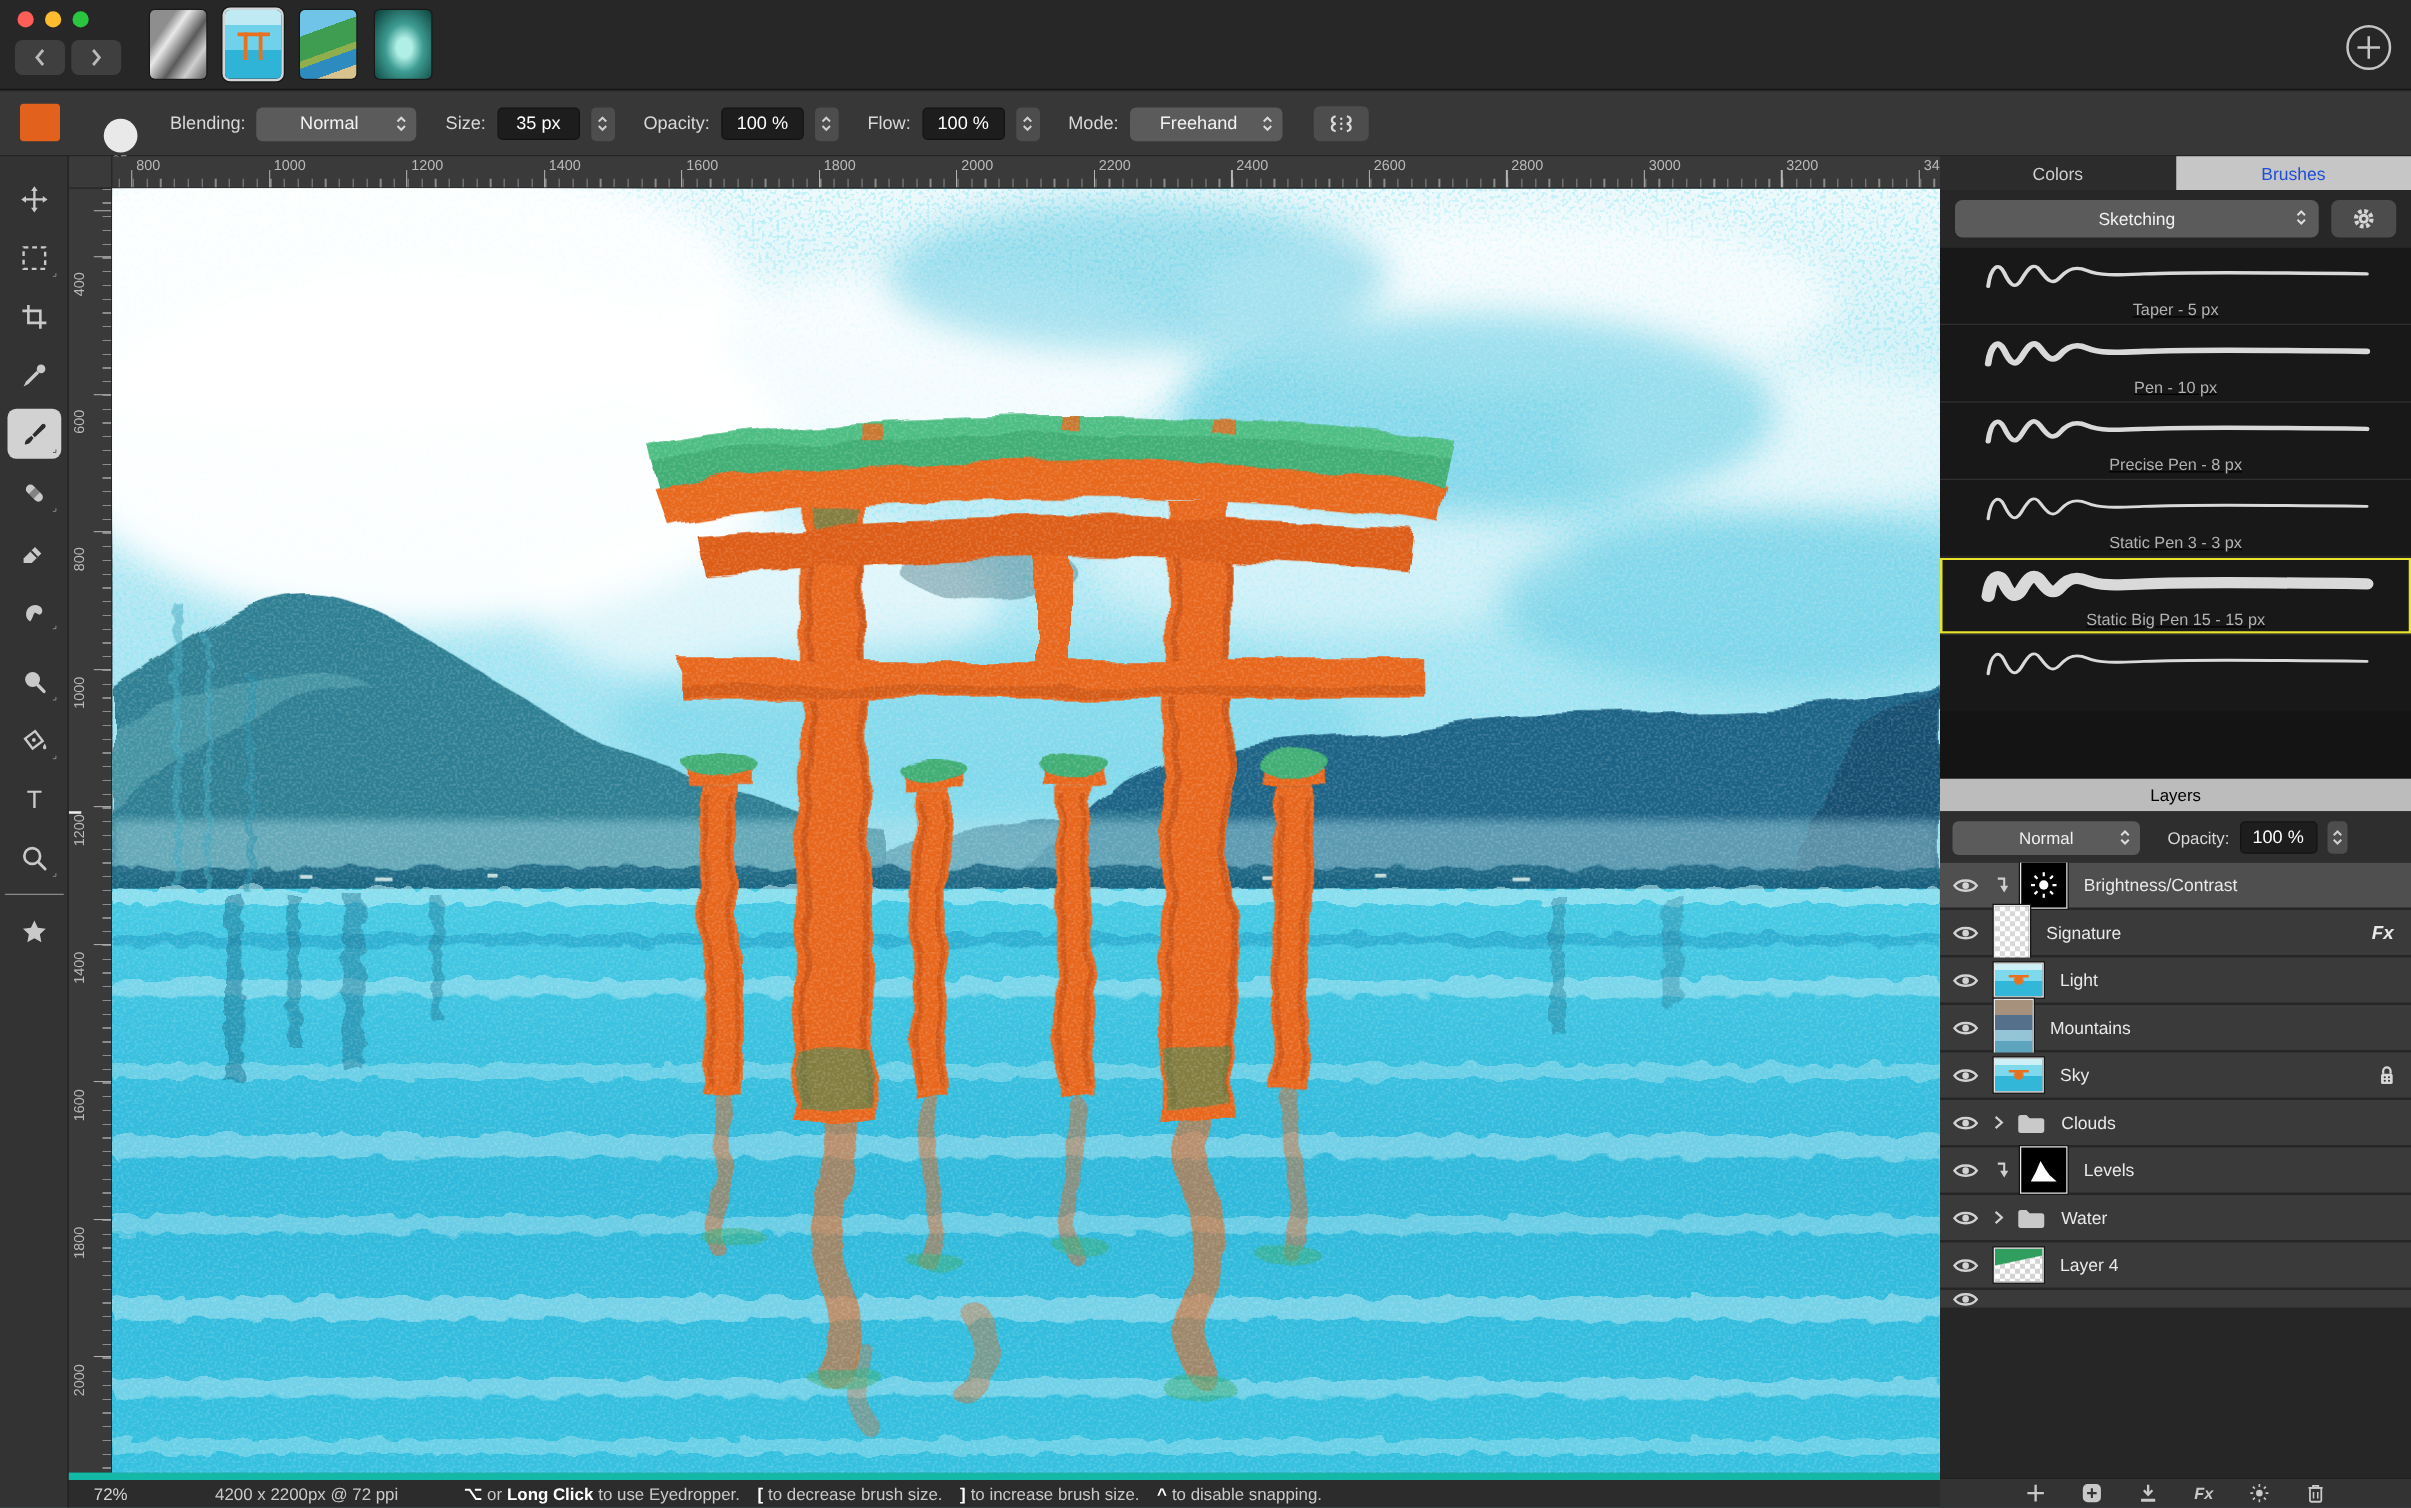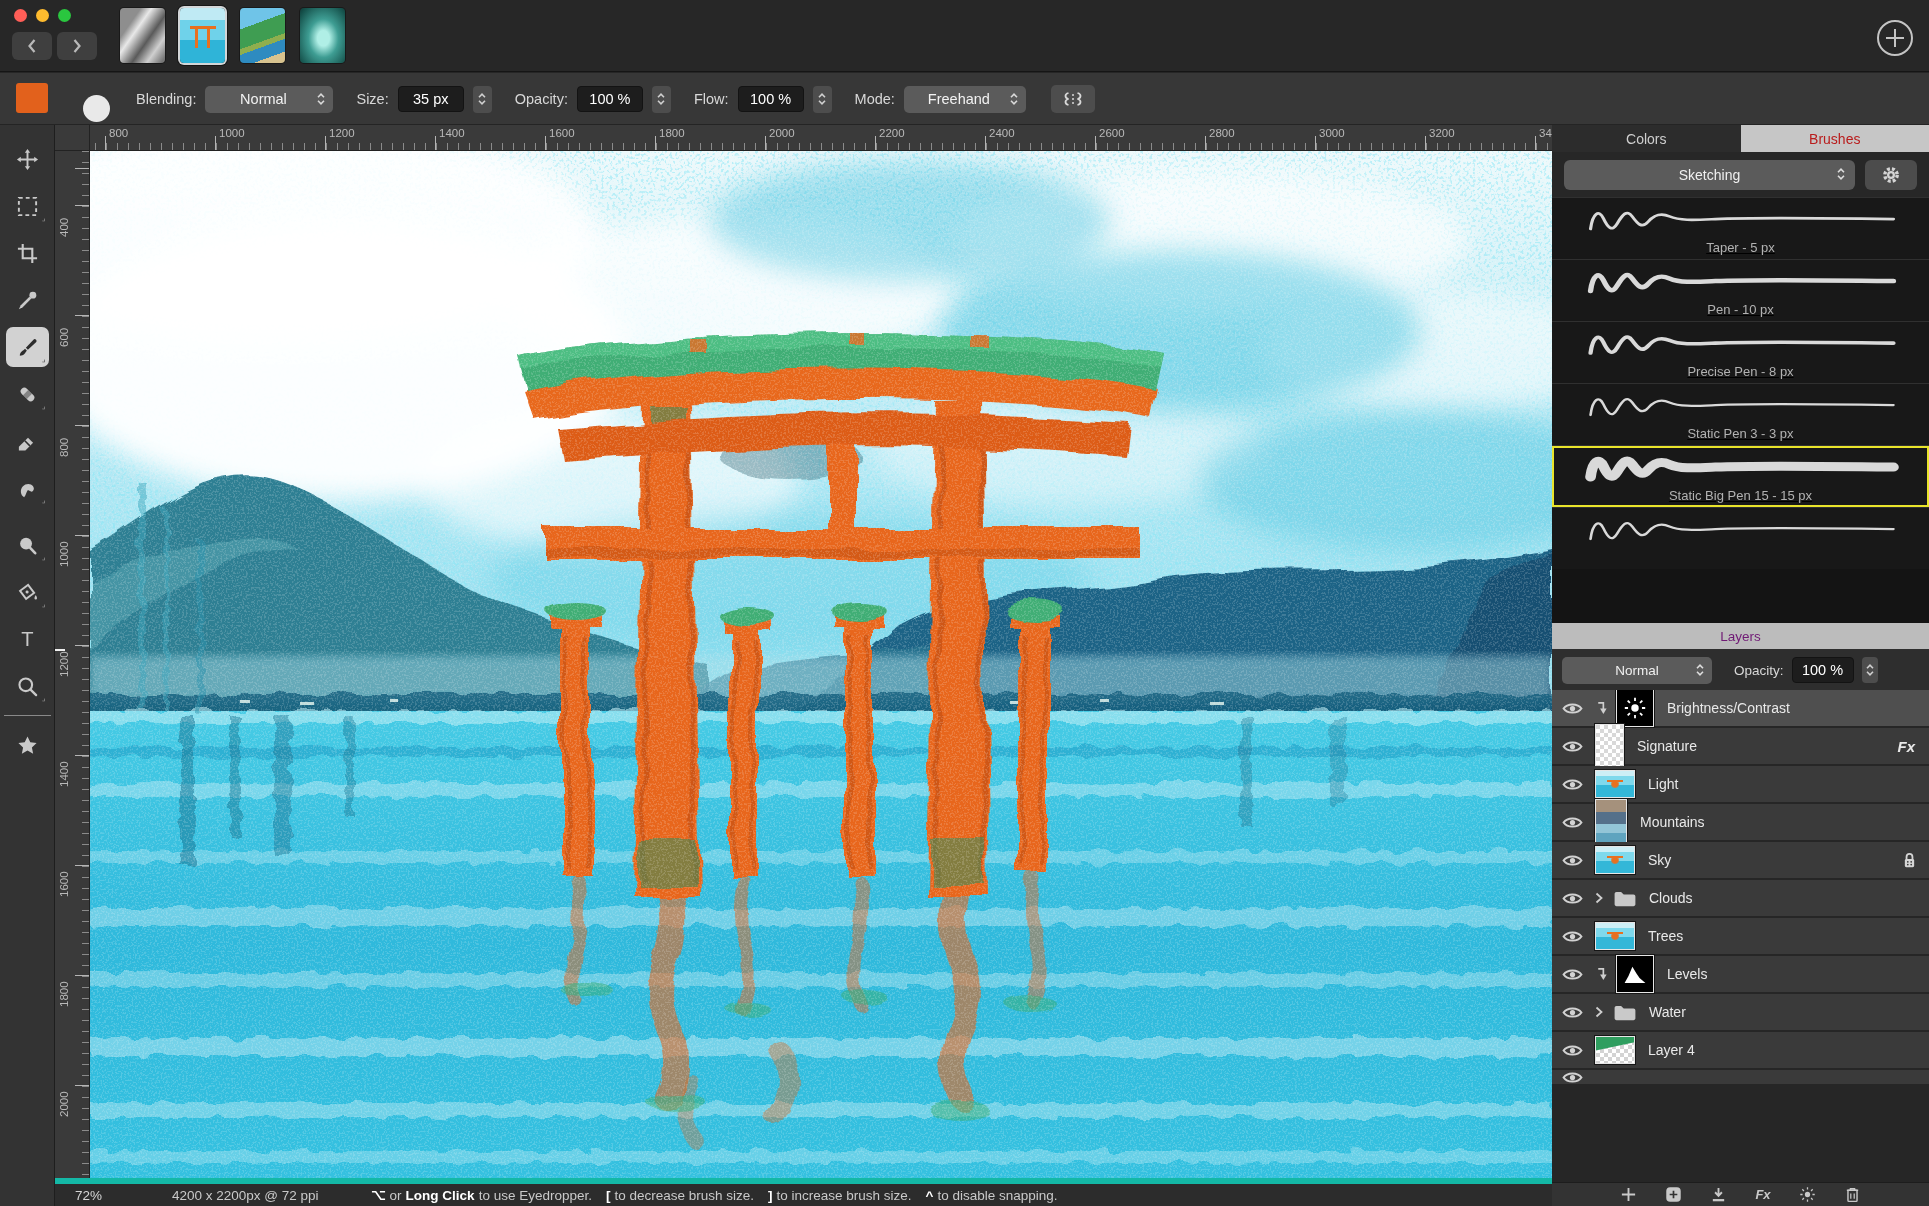--- a/index.html
+++ b/index.html
@@ -76,31 +76,31 @@
   #statusbar b{color:#fff;}
   #sb-zoom{margin-left:20px;color:#d6d6d6;}
   #sb-dims{margin-left:70px;}
   .sb-hint{display:flex;align-items:center;gap:4px;}
   #sb-hints{display:flex;margin-left:52px;gap:14px;align-items:center;}
 
   
   #rightpanel{position:absolute;left:1552px;top:125px;width:377px;bottom:0;background:#2c2c2c;}
   #rp-tabs{display:flex;height:27px;}
   .rp-tab{flex:1;display:flex;align-items:center;justify-content:center;font-size:14px;color:#cfcfcf;background:#2c2c2c;}
-  .rp-tab.active{background:#c6c6c6;color:#b91c1c;}
+  .rp-tab.active{background:#c6c6c6;color:#1d4ed8;}
   #cat-row{height:45px;display:flex;align-items:center;background:#272727;padding:0 12px;gap:10px;}
   #cat-dd{flex:1;height:30px;background:#5b5b5b;border-radius:6px;display:flex;align-items:center;justify-content:center;color:#f0f0f0;font-size:14px;position:relative;}
   #cat-dd .updown{position:absolute;right:9px;top:7px;color:#ddd;}
   #gear-btn{width:52px;height:30px;background:#4c4c4c;border-radius:6px;display:flex;align-items:center;justify-content:center;color:#d4d4d4;}
   #brushlist{height:426px;overflow:hidden;background:#141414;text-decoration:underline;}
   .brush-row{height:62px;border-top:1px solid #303030;position:relative;display:flex;flex-direction:column;align-items:center;justify-content:flex-end;background:#181818;}
   .brush-row .stroke{position:absolute;top:4px;left:30px;width:320px;height:36px;}
   .brush-label{color:#b2b2b2;font-size:13px;margin-bottom:4px;}
   .brush-row.selected{box-shadow:inset 0 0 0 2px #e9e42b;}
-  #layers-header{height:26px;background:#bcbcbc;color:#701a75;font-size:13.5px;display:flex;align-items:center;justify-content:center;}
+  #layers-header{height:26px;background:#bcbcbc;color:#000000;font-size:13.5px;display:flex;align-items:center;justify-content:center;}
   #blend-row{height:42px;display:flex;align-items:center;padding:0 10px;background:#2e2e2e;color:#d8d8d8;font-size:13.5px;gap:8px;}
   #blend-dd{width:150px;height:27px;background:#5b5b5b;border-radius:5px;display:flex;align-items:center;justify-content:center;color:#f0f0f0;position:relative;}
   #blend-dd .updown{position:absolute;right:7px;top:6px;color:#ddd;}
   #blend-row .field{width:62px;}
   #layerlist{position:absolute;left:0;right:0;top:565px;bottom:24px;background:#262626;overflow:hidden;}
   .layer-row{height:36px;margin-bottom:2px;background:#3a3a3a;display:flex;align-items:center;padding:0 10px;color:#e9e9e9;font-size:14px;position:relative;}
   .layer-row.selected{background:#4f4f4f;}
   .eye{color:#d2d2d2;margin-right:12px;display:flex;}
   .clip{color:#cfcfcf;margin-right:8px;display:flex;}
   .grp-chevron{color:#cfcfcf;margin-right:9px;display:flex;}
@@ -812,65 +812,56 @@
           </svg>
         </span>
         <span class="llabel">Clouds</span>
       </div>
       <div class="layer-row">
         <span class="eye">
           <svg class="ic" width="21" height="15">
             <use href="#sym-eye"></use>
           </svg>
         </span>
-        <span class="thumb t-scene"></span>
-        <span class="llabel">Trees</span>
+        <span class="clip">
+          <svg class="ic" width="13" height="15">
+            <use href="#sym-clip"></use>
+          </svg>
+        </span>
+        <span class="thumb t-adj">
+          <svg class="ic" width="26" height="26">
+            <use href="#sym-hist"></use>
+          </svg>
+        </span>
+        <span class="llabel">Levels</span>
       </div>
       <div class="layer-row">
         <span class="eye">
           <svg class="ic" width="21" height="15">
             <use href="#sym-eye"></use>
           </svg>
         </span>
-        <span class="clip">
-          <svg class="ic" width="13" height="15">
-            <use href="#sym-clip"></use>
-          </svg>
-        </span>
-        <span class="thumb t-adj">
-          <svg class="ic" width="26" height="26">
-            <use href="#sym-hist"></use>
-          </svg>
-        </span>
-        <span class="llabel">Levels</span>
+        <span class="grp-chevron">
+          <svg class="ic" width="8" height="12">
+            <use href="#sym-chev"></use>
+          </svg>
+        </span>
+        <span class="thumb t-folder">
+          <svg class="ic" width="26" height="21">
+            <use href="#sym-folder"></use>
+          </svg>
+        </span>
+        <span class="llabel">Water</span>
       </div>
       <div class="layer-row">
         <span class="eye">
           <svg class="ic" width="21" height="15">
             <use href="#sym-eye"></use>
           </svg>
         </span>
-        <span class="grp-chevron">
-          <svg class="ic" width="8" height="12">
-            <use href="#sym-chev"></use>
-          </svg>
-        </span>
-        <span class="thumb t-folder">
-          <svg class="ic" width="26" height="21">
-            <use href="#sym-folder"></use>
-          </svg>
-        </span>
-        <span class="llabel">Water</span>
-      </div>
-      <div class="layer-row">
-        <span class="eye">
-          <svg class="ic" width="21" height="15">
-            <use href="#sym-eye"></use>
-          </svg>
-        </span>
         <span class="thumb t-green"></span>
         <span class="llabel">Layer 4</span>
       </div>
       <div id="layer-partial">
         <span class="eye">
           <svg class="ic" width="21" height="15">
             <use href="#sym-eye"></use>
           </svg>
         </span>
       </div>

